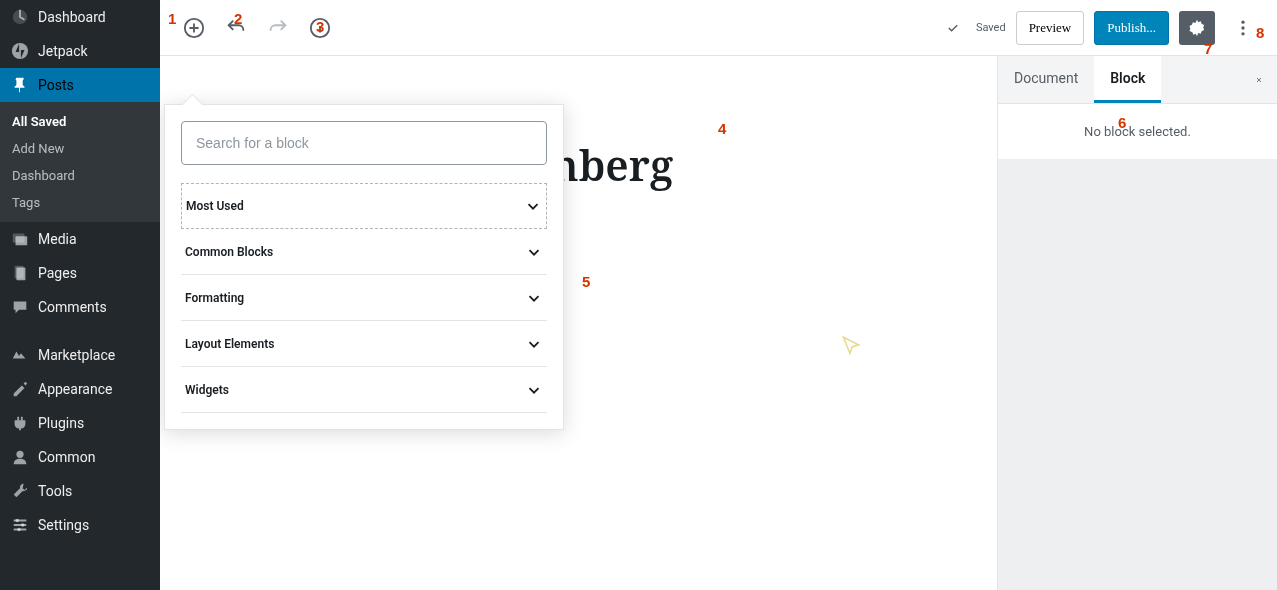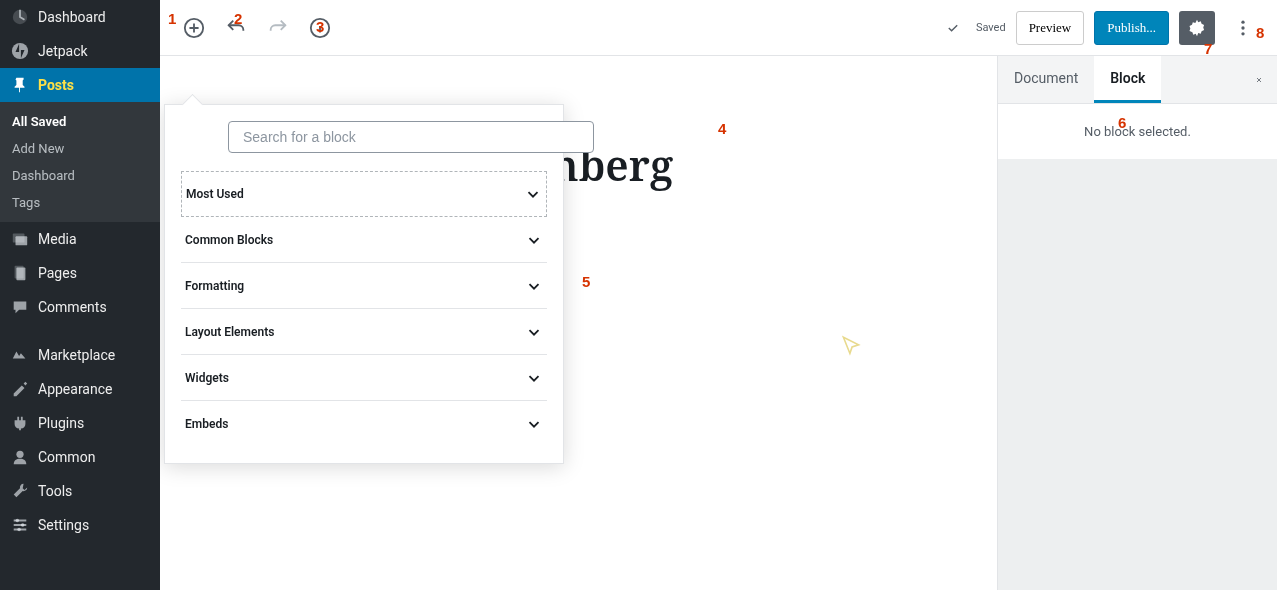--- a/index.html
+++ b/index.html
@@ -3,21 +3,21 @@
 <meta charset="utf-8">
 <style>
   * { box-sizing: border-box; margin: 0; padding: 0; }
   html, body { width: 1277px; height: 590px; font-family: -apple-system, BlinkMacSystemFont, "Segoe UI", Roboto, sans-serif; overflow: hidden; background:#f0f0f0;}
   body { display: flex; }
 
   
   .sidebar { width: 160px; height: 590px; background: #23282d; color: #eee; font-size: 14px; flex-shrink:0; position:relative;}
   .sb-item { display:flex; align-items:center; height:34px; padding:0 10px; color:#eee; cursor:pointer; gap:8px;}
   .sb-item .ic { width:20px; height:20px; display:flex; align-items:center; justify-content:center; color:rgba(240,245,250,.6);}
-  .sb-item.active { background:#0073aa; color:#fde047;font-weight:bold;}
+  .sb-item.active { background:#0073aa; color:#000000;}
   .sb-item.active .ic { color:#fff;}
   .sb-sub { background:#32373c; padding:6px 0; }
   .sb-sub .sb-subitem { display:block; padding:6px 12px; font-size:13px; color:rgba(240,245,250,.7); cursor:pointer;}
   .sb-sub .sb-subitem.current { color:#fff; font-weight:600;}
   .sb-arrow { position:absolute; right:-8px; width:0;height:0; border-top:8px solid transparent; border-bottom:8px solid transparent; border-right:8px solid #fff;}
   .sb-item.active { position:relative;}
   .sb-item svg { width:18px; height:18px; fill:currentColor;}
 
   
   .main { flex:1; height:590px; background:#fff; display:flex; flex-direction:column; position:relative;}
@@ -34,21 +34,21 @@
   .btn-icon.dark { background:#555d66; color:#fff;}
   .btn-icon svg { width:20px; height:20px;}
   
   .content-row { flex:1; display:flex; overflow:hidden;}
   .editor { flex:1; position:relative; padding-top:80px; }
   .title { font-family: "Noto Serif", Georgia, serif; font-size:42px; font-weight:600; color:#191e23; text-align:center;}
   
   
   .popover { position:absolute; left:4px; top:48px; width:400px; background:#fff; border:1px solid #e2e4e7; box-shadow:0 3px 20px rgba(0,0,0,.15); padding:16px; z-index:50;}
   .popover::before { content:""; position:absolute; top:-8px; left:20px; width:14px; height:14px; background:#fff; border-left:1px solid #e2e4e7; border-top:1px solid #e2e4e7; transform:rotate(45deg);}
-  .search { width:100%; height:32px; border:1px solid #8d96a0; border-radius:4px; padding:0 14px; font-size:14px; color:#555;margin-left:47px;}
+  .search { width:100%; height:44px; border:1px solid #8d96a0; border-radius:4px; padding:0 14px; font-size:14px; color:#555;}
   .search::placeholder { color:#8d96a0;}
   .cat-list { margin-top:18px;}
   .cat { display:flex; align-items:center; justify-content:space-between; height:46px; border-bottom:1px solid #e2e4e7; font-size:12px; font-weight:600; color:#191e23; cursor:pointer; padding:0 4px;}
   .cat.first { border:1px dashed #b0b5b9;}
   .cat svg { width:18px; height:18px;}
   
   
   .settings { width:280px; border-left:1px solid #e2e4e7; background:#fff; display:flex; flex-direction:column;}
   .tabs { display:flex; align-items:center; border-bottom:1px solid #e2e4e7; background:#f3f4f5; height:48px;}
   .tab { padding:0 16px; height:100%; display:flex; align-items:center; font-size:14px; color:#555d66; cursor:pointer; border-bottom:3px solid transparent;}
@@ -277,26 +277,20 @@
               </svg>
           </div>
           <div class="cat">
             <span>Layout Elements</span>
             <svg viewBox="0 0 20 20">
                 <path d="M5 8l5 5 5-5" stroke="#191e23" stroke-width="2" fill="none"></path>
               </svg>
           </div>
           <div class="cat">
             <span>Widgets</span>
-            <svg viewBox="0 0 20 20">
-                <path d="M5 8l5 5 5-5" stroke="#191e23" stroke-width="2" fill="none"></path>
-              </svg>
-          </div>
-          <div class="cat" style="border-bottom:none">
-            <span>Embeds</span>
             <svg viewBox="0 0 20 20">
                 <path d="M5 8l5 5 5-5" stroke="#191e23" stroke-width="2" fill="none"></path>
               </svg>
           </div>
         </div>
       </div>
     </div>
 
     <div class="settings">
       <div class="tabs">

